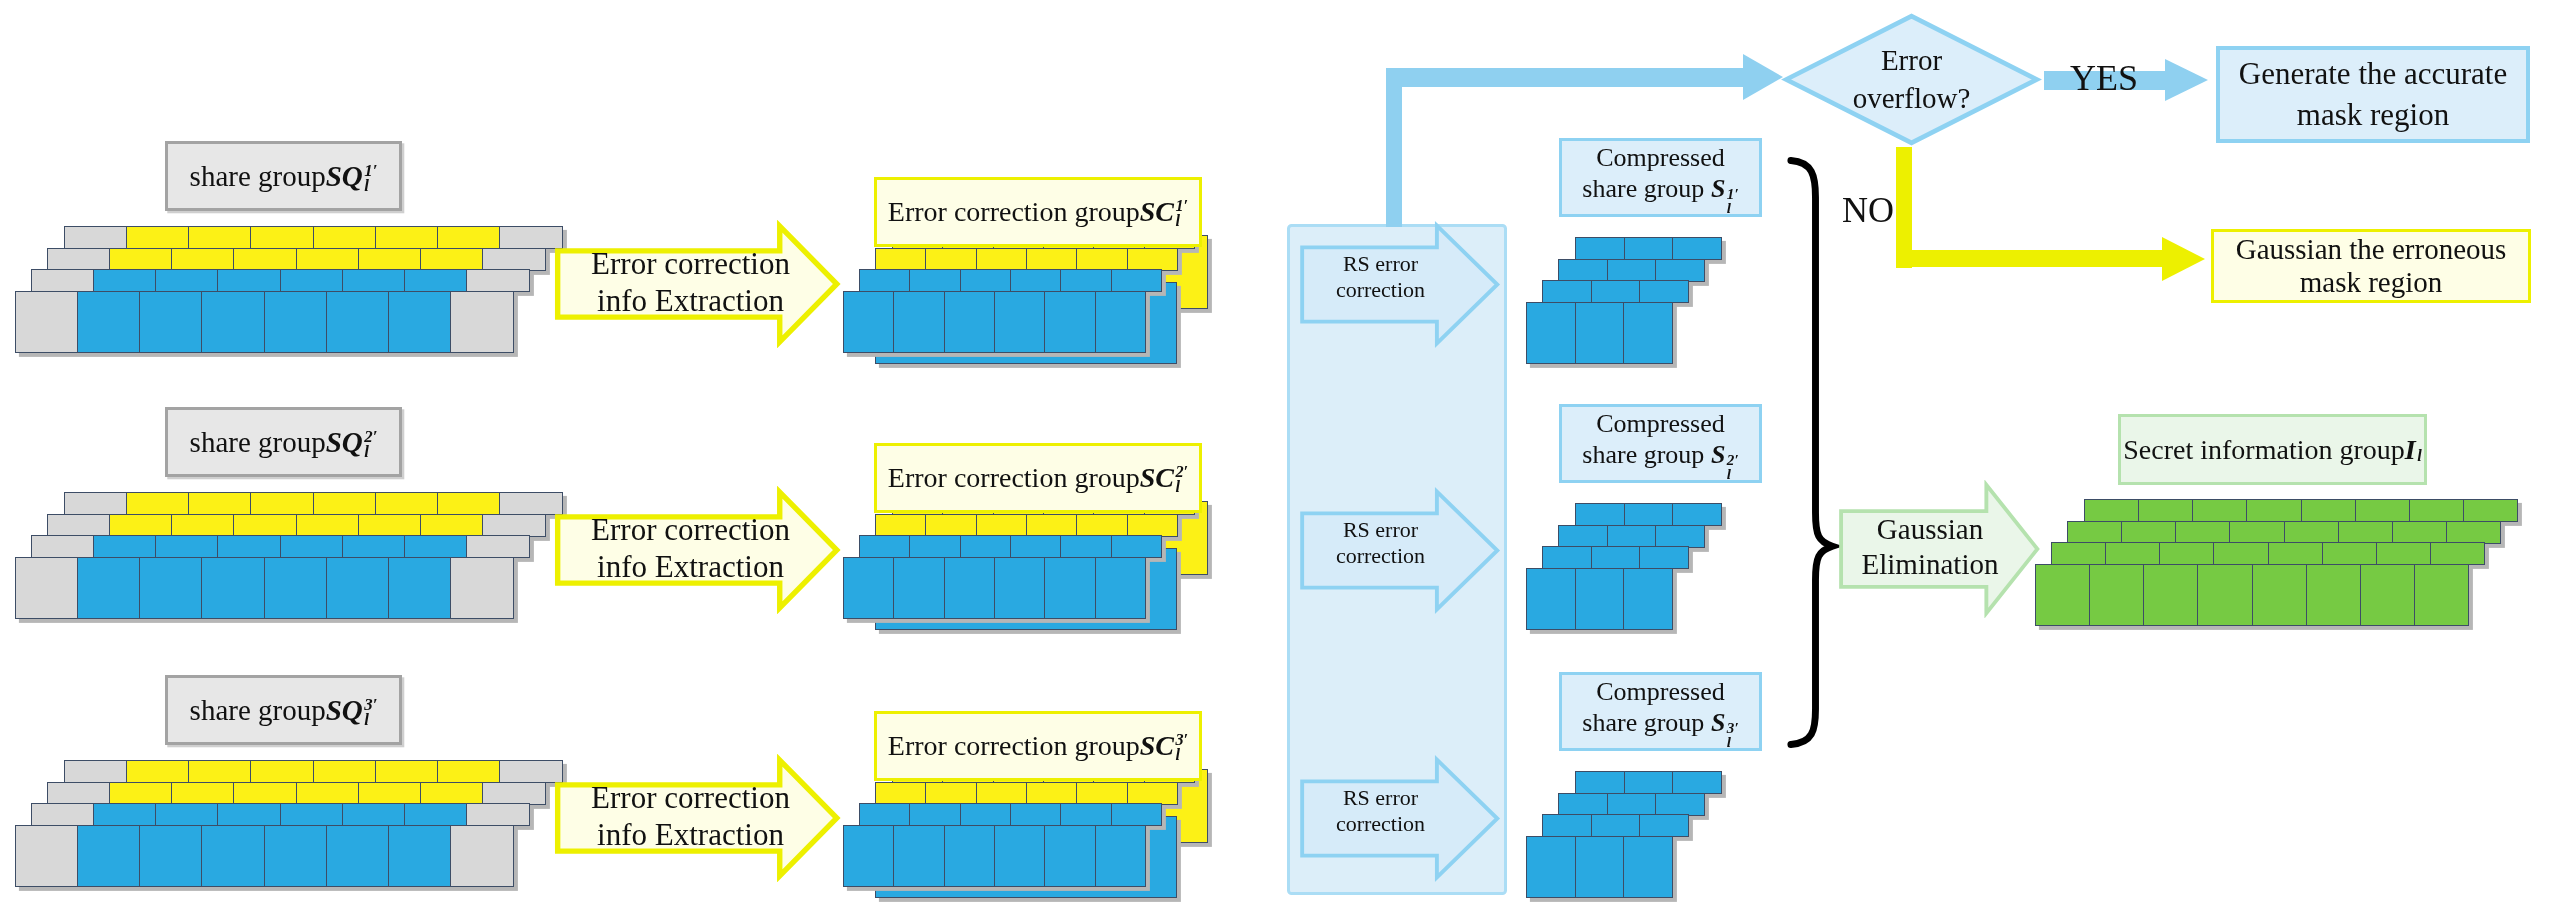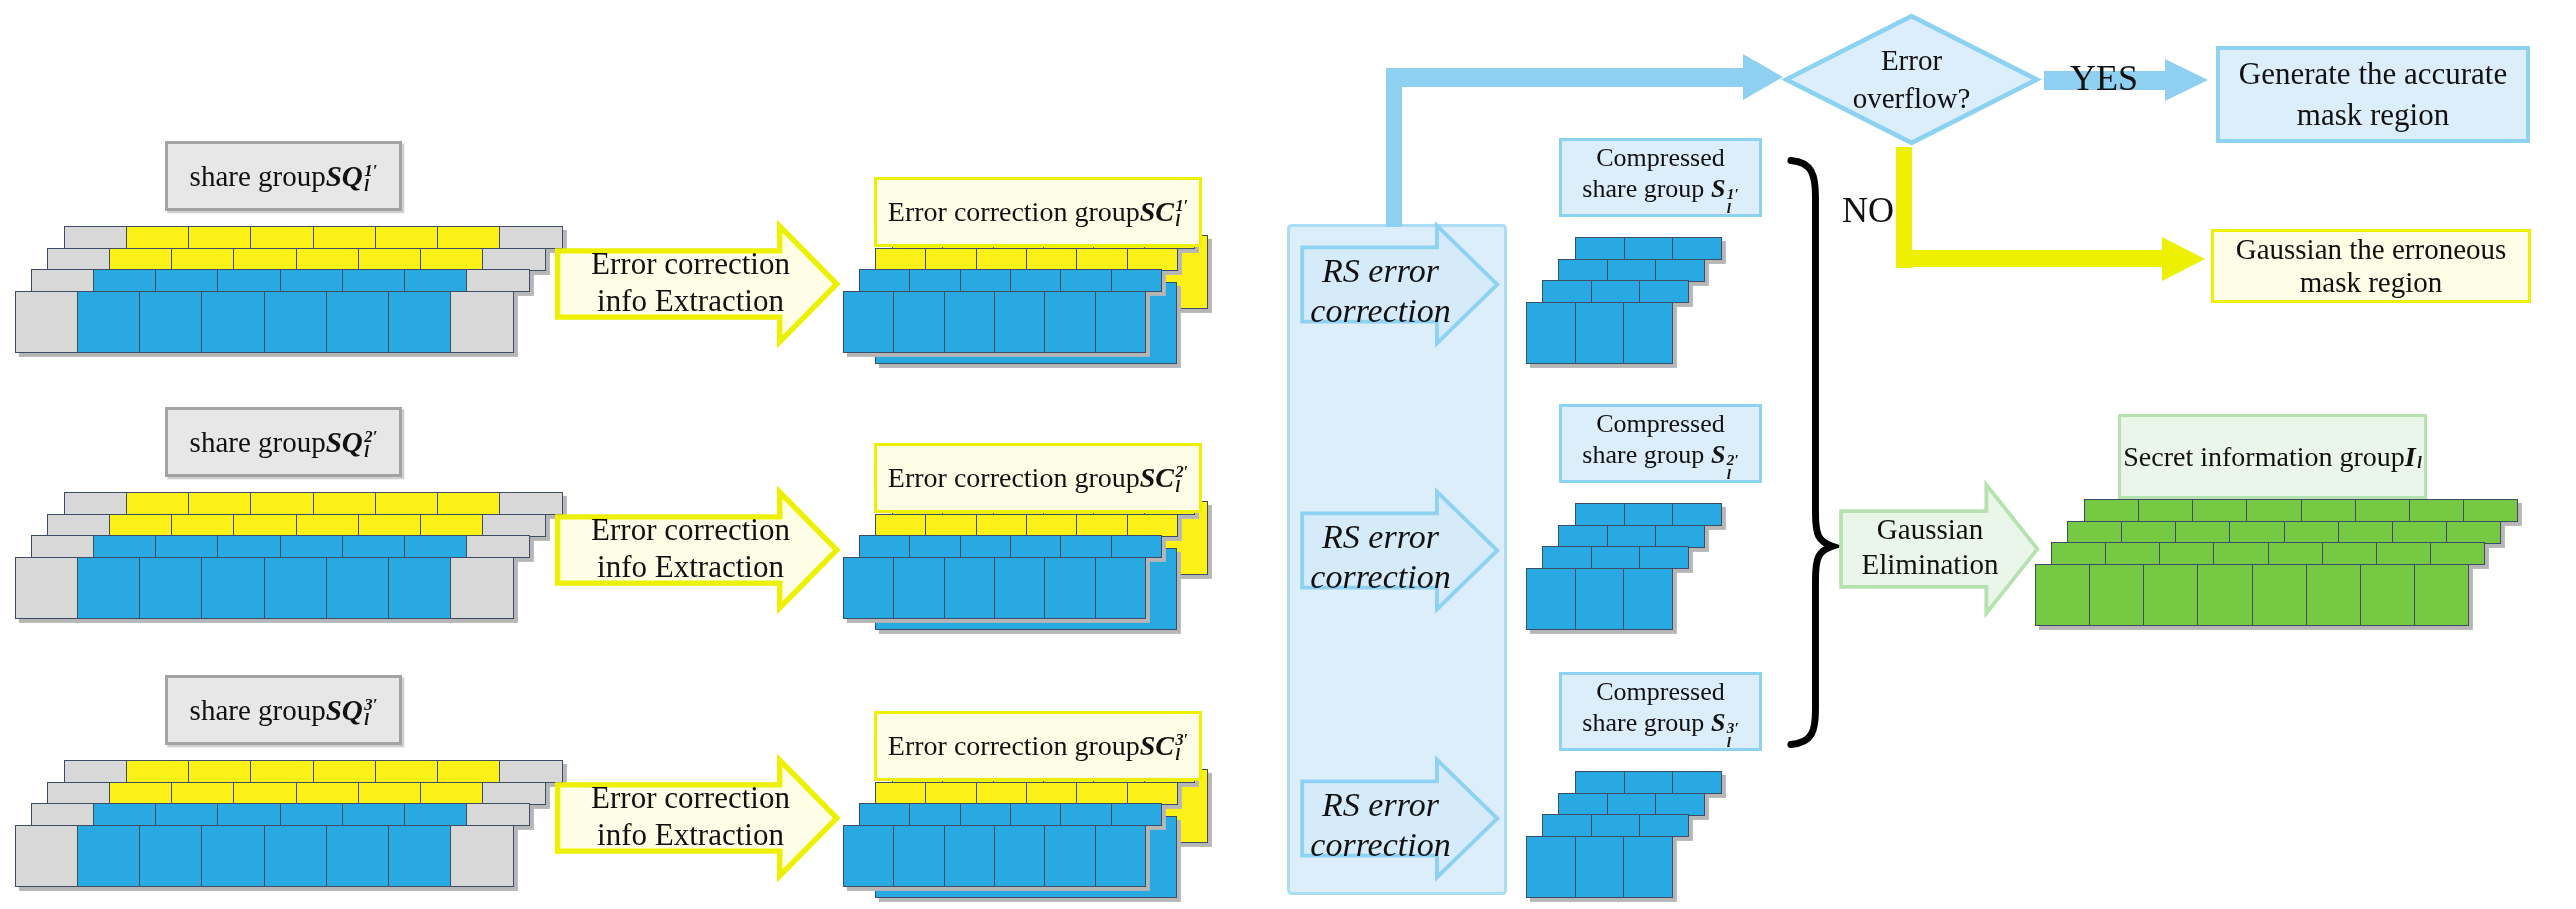--- a/index.html
+++ b/index.html
@@ -30,39 +30,39 @@
   .yellow { background: var(--yellow_cell); }
   .blue   { background: var(--blue_cell); }
   .green  { background: var(--green_cell); }
   .gray   { background: var(--gray_cell); }
   .sheet { position: absolute; border: 1.5px solid var(--cell_border); box-shadow: 3.9px 3.9px 0 var(--shadow); }
   .arrow-svg { position: absolute; z-index: 2; }
   .extract-svg { left: 554px; top: 82px; }
   .rs-svg { left: 1299px; top: 83px; }
   .arrow-text { position: absolute; text-align: center; line-height: 1.18; z-index: 3; }
   .extract-text { left: 563px; top: 108px; width: 255px; font-size: 31px; }
-  .rs-text { left: 1307px; top: 113px; width: 147px; font-size: 34px; font-style: italic; }
+  .rs-text { left: 1307px; top: 113px; width: 147px; font-size: 22px; }
   .rs-panel { position: absolute; left: 1287px; top: 224px; width: 220px; height: 671px;
               background: var(--panel_fill); border: 3.1px solid var(--panel_border); border-radius: 4.6px; z-index: 1; }
   .connector { position: absolute; z-index: 1; }
   .blue-conn { background: var(--accent_blue); }
   .yellow-conn { background: var(--yellow_accent); }
   .tri { position: absolute; width: 0; height: 0; z-index: 1; }
   .diamond-text { position: absolute; left: 1780px; top: 12.4px; width: 263px; height: 135px; display: flex; flex-direction: column;
                   align-items: center; justify-content: center; font-size: 29px; line-height: 1.3; z-index: 3; }
   .yes-text { position: absolute; left: 2070px; top: 57px; width: 104px; font-size: 36px; z-index: 3; }
   .no-text  { position: absolute; left: 1842px; top: 189px; width: 88px; font-size: 36px; text-align: left; z-index: 3; }
   .outcome { position: absolute; display: flex; flex-direction: column; align-items: center; justify-content: center; text-align: right; z-index: 3; }
   .accurate-box { left: 2216px; top: 46px; width: 314px; height: 97px; font-size: 31px; line-height: 1.3;
                   background: var(--pale_blue_fill); border: 4.6px solid var(--pale_blue_border); }
   .erroneous-box { left: 2211px; top: 229px; width: 320px; height: 74px; font-size: 29px; line-height: 1.15;
                    background: var(--pale_yellow_fill); border: 3.9px solid var(--yellow_accent); }
   .gauss-svg { position: absolute; left: 1838px; top: 480px; z-index: 2; }
   .gauss-text { position: absolute; left: 1842px; top: 512px; width: 176px; font-size: 29px; line-height: 1.2; text-align: center; z-index: 3; }
-  .secret-label { position: absolute; left: 2118px; top: 414px; width: 309px; height: 85px; font-size: 28px;
+  .secret-label { position: absolute; left: 2118px; top: 414px; width: 309px; height: 71px; font-size: 28px;
                   background: var(--pale_green_fill); border: 3.9px solid var(--green_accent); z-index: 3; }
   .brace-svg, .diamond-svg { position: absolute; z-index: 2; }
 </style>
 </head>
 <body>
 
 <div class="rs-panel"></div>
 
 <div class="band" style="top:138px">
   <div class="label gray-label share-label">

